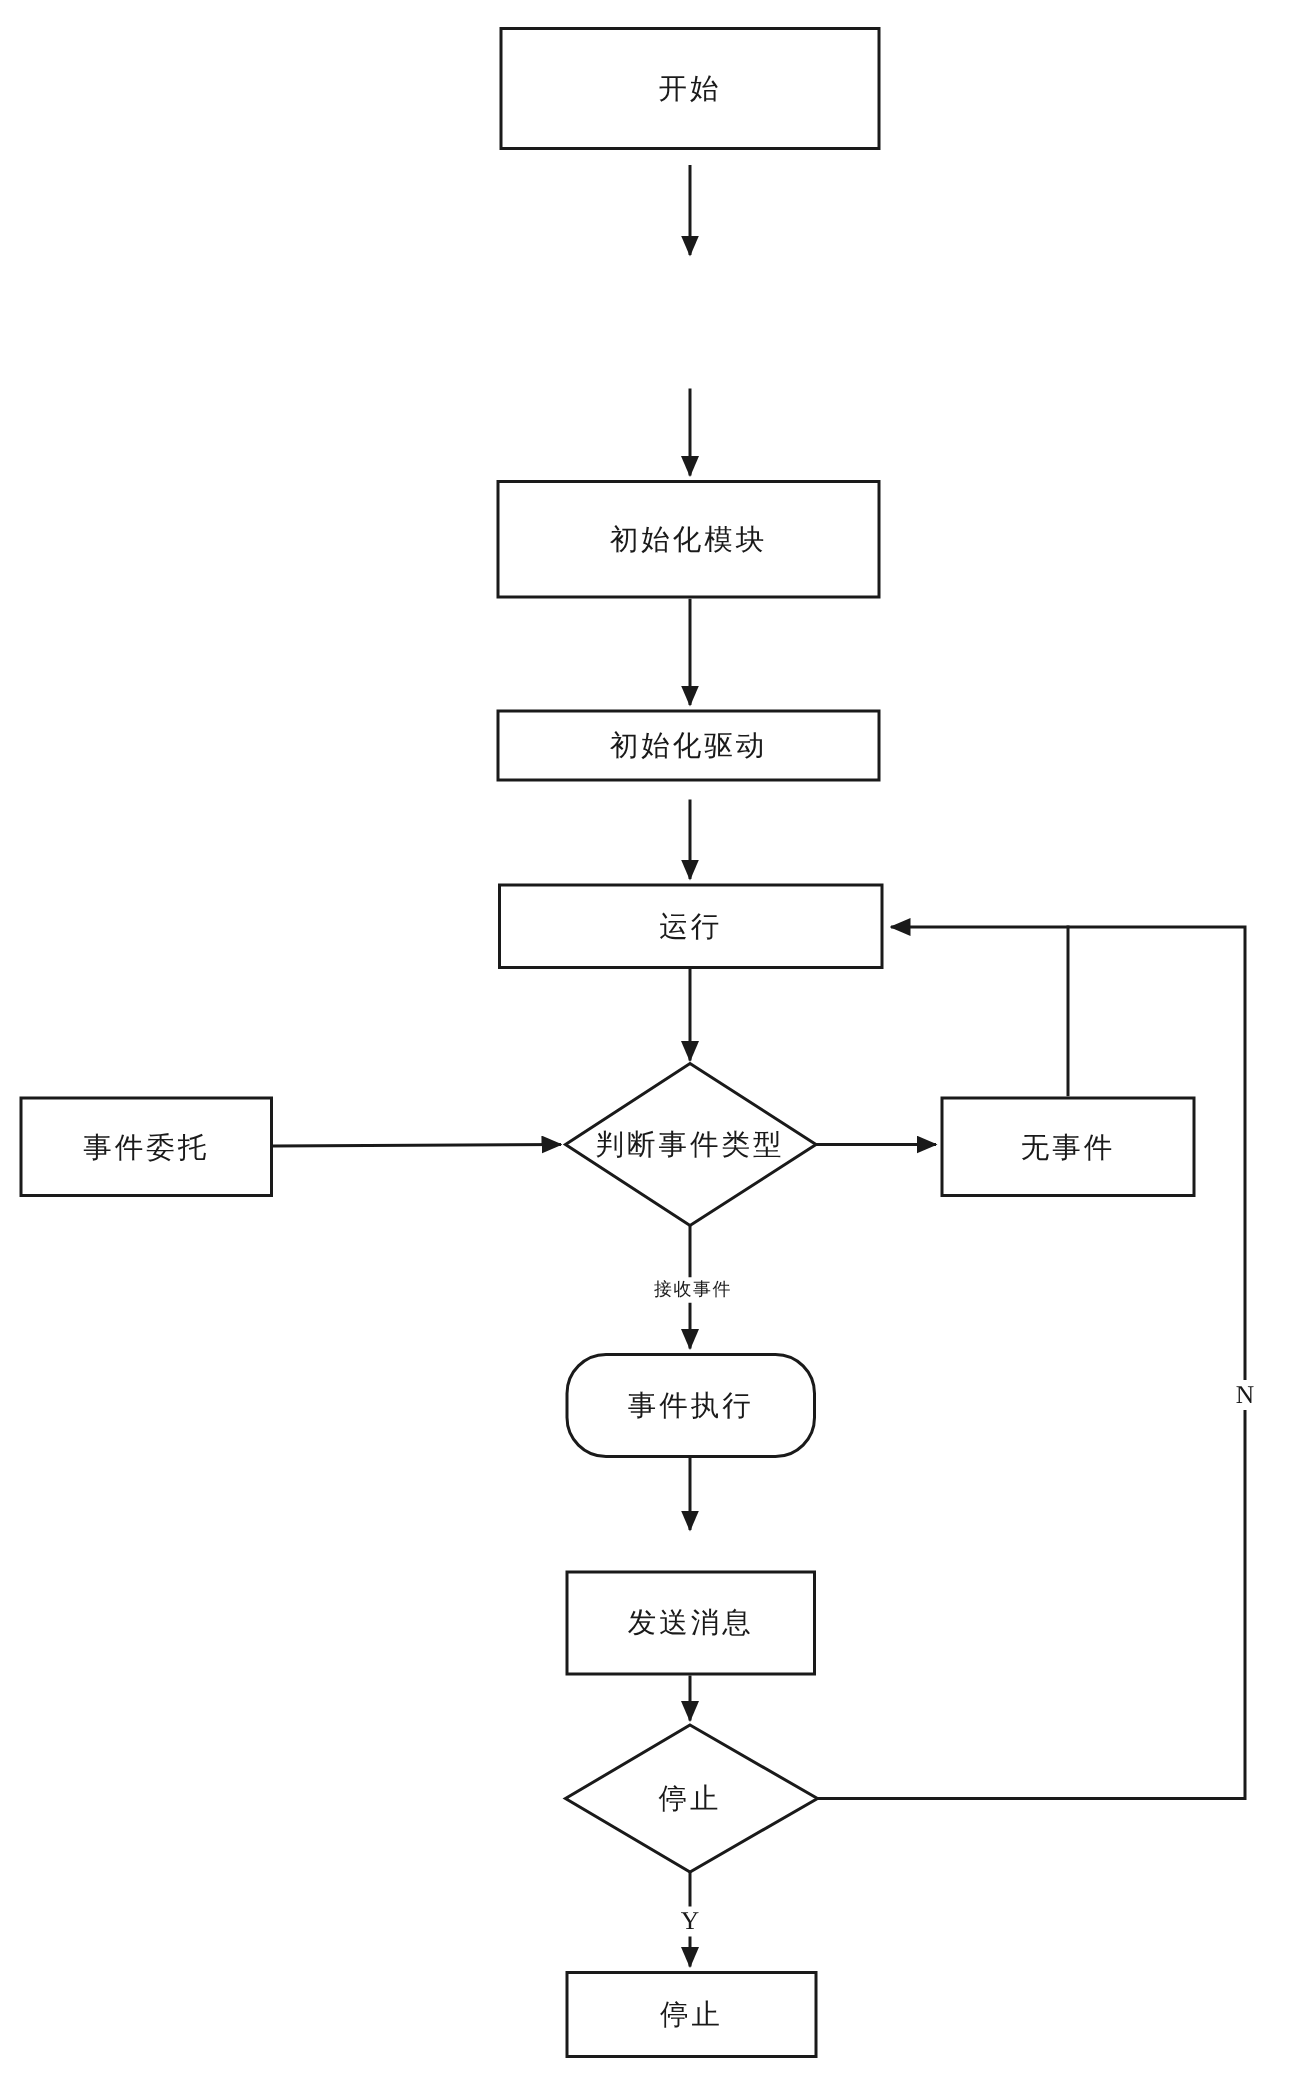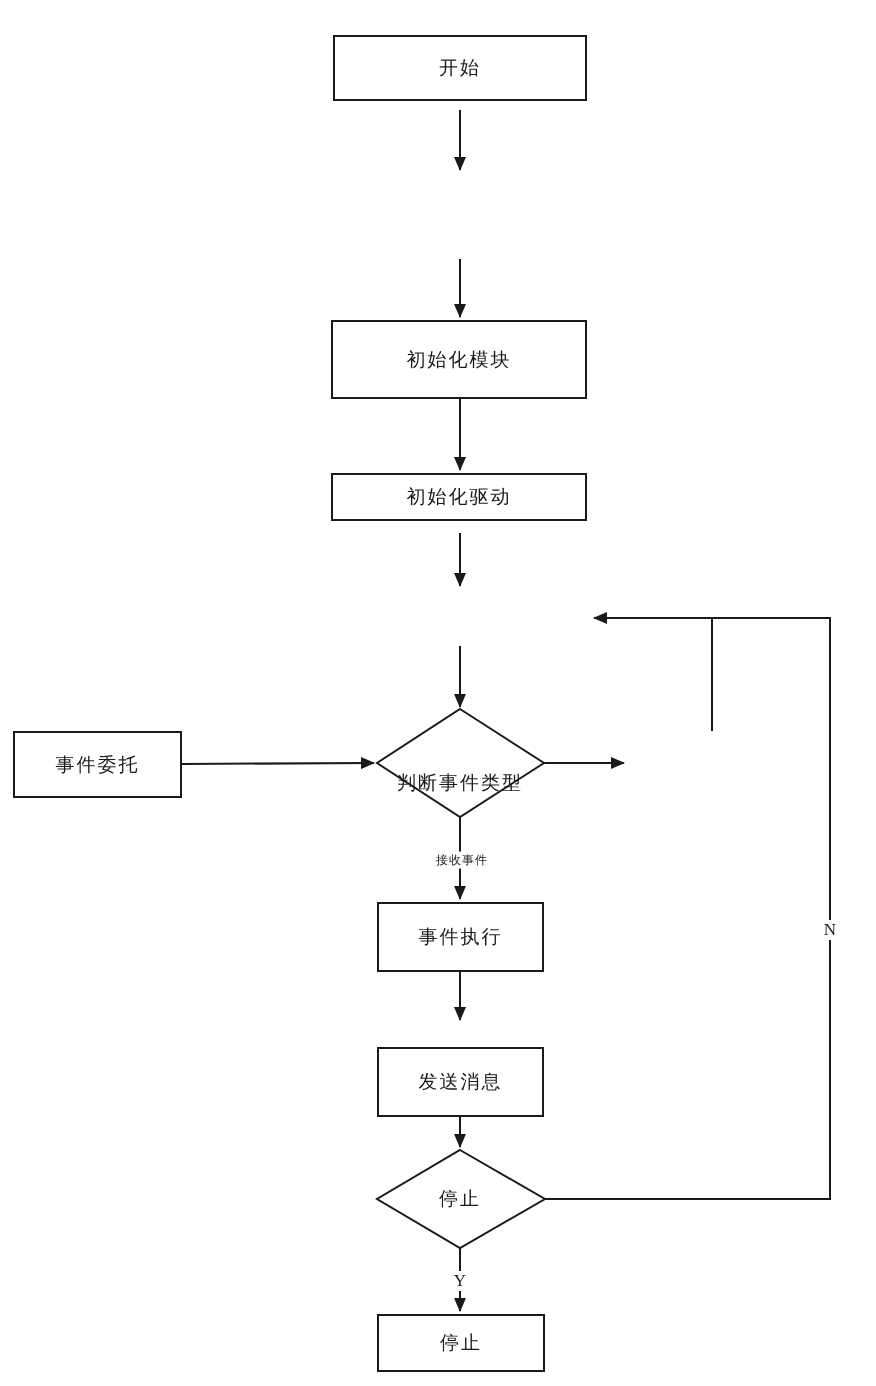--- a/index.html
+++ b/index.html
@@ -91,38 +91,40 @@
     <line class="edge" x1="460" y1="1248" x2="460" y2="1311" marker-end="url(#arrow)"></line>
 
     <line class="edge" x1="712" y1="731" x2="712" y2="617"></line>
 
     <polyline class="edge" points="545,1199 830,1199 830,618 594,618" marker-end="url(#arrow)"></polyline>
 
     <polygon class="shape" points="460,709 544,763 460,817 377,763"></polygon>
     <polygon class="shape" points="460,1150 545,1199 460,1248 377,1199"></polygon>
   </svg>
 
-  <div class="node" style="left:333px; top:35px; width:254px; height:66px;">开始</div>
+  <div class="node" style="left:333px; top:18px; width:254px; height:82px;">开始</div>
 
 
   <div class="node" style="left:331px; top:320px; width:256px; height:79px;">初始化模块</div>
 
   <div class="node" style="left:331px; top:473px; width:256px; height:48px;">初始化驱动</div>
 
+  <div class="node" style="left:332px; top:589px; width:257px; height:57px;">运行</div>
 
   <div class="node" style="left:13px; top:731px; width:169px; height:67px;">事件委托</div>
 
+  <div class="node" style="left:627px; top:731px; width:170px; height:67px;">无事件</div>
 
-  <div class="node" style="left:377px; top:902px; width:167px; height:70px;">事件执行</div>
+  <div class="node" style="left:377px; top:902px; width:167px; height:70px;border-radius:27px;">事件执行</div>
 
   <div class="node" style="left:377px; top:1023px; width:167px; height:70px;margin-top:24px;">发送消息</div>
 
   <div class="node" style="left:377px; top:1314px; width:168px; height:58px;">停止</div>
 
-  <div class="diamond-label" style="left:460px; top:763px;margin-top:20px;">判断事件类型</div>
+  <div class="diamond-label" style="left:460px; top:763px;">判断事件类型</div>
 
   <div class="diamond-label" style="left:460px; top:1199px;">停止</div>
 
   <div class="edge-label" style="left:462px; top:860px;">接收事件</div>
 
   <div class="edge-label small" style="left:460px; top:1281px;">Y</div>
 
   <div class="edge-label small" style="left:830px; top:930px;">N</div>
 
 </div>

